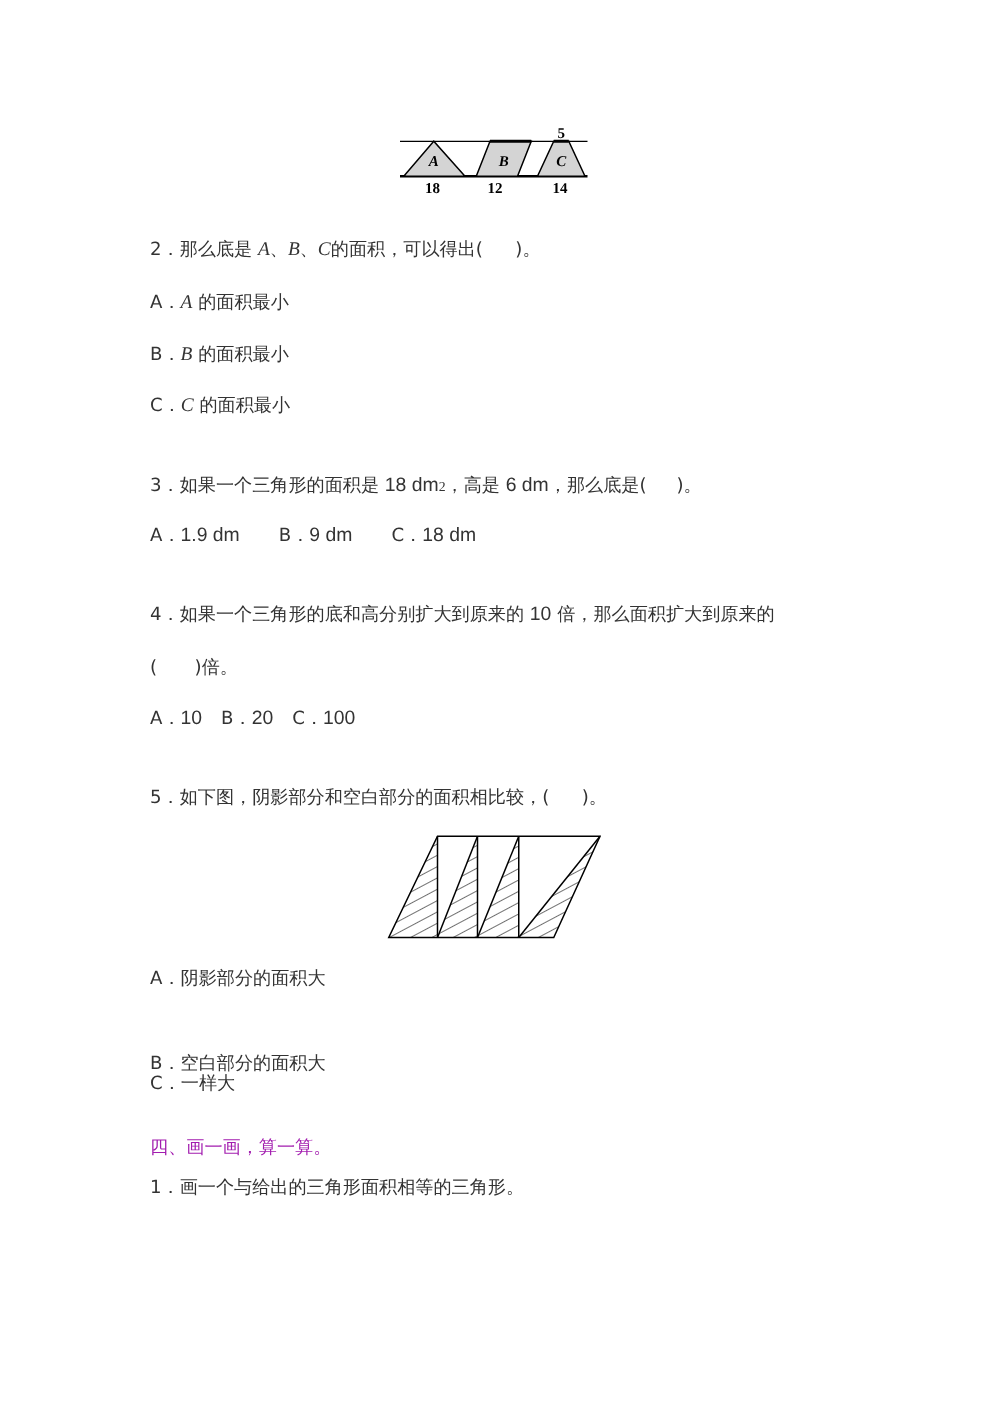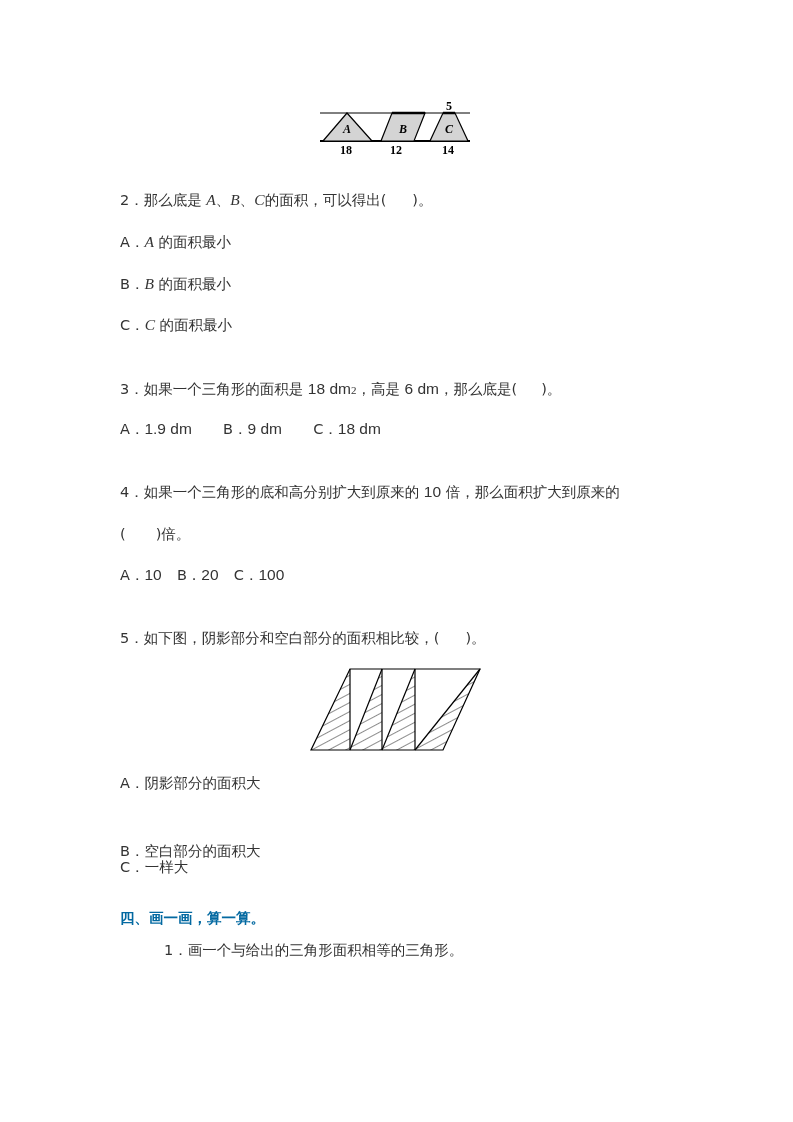--- a/index.html
+++ b/index.html
@@ -2,21 +2,21 @@
 <html><head>
 <meta charset="utf-8">
 <style>
   html, body { margin: 0; padding: 0; background: #ffffff; }
   body { width: 793px; height: 1122px; position: relative; overflow: hidden;
          font-family: "DejaVu Sans", "Liberation Sans", sans-serif; color: #333333; }
   .line { position: absolute; left: 120px; font-size: 14.5px; line-height: 20px; white-space: nowrap; color: #333; }
   .line .it { font-family: "Liberation Serif", "DejaVu Serif", serif; font-style: italic; font-size: 15.5px; }
   .line .num { font-family: Liberation Sans, sans-serif; font-size: 15.5px; }
   .line .sub { font-family: "Liberation Serif", "DejaVu Serif", serif; font-size: 11px; }
-  .heading { font-weight: bold; color: #0369a1; }
+  .heading { font-weight: normal; color: #a21caf; }
   .gap { display: inline-block; }
   svg.fig { position: absolute; }
 </style>
 </head>
 <body>
 
 <svg class="fig" style="left:310px; top:95px;" width="170" height="65" viewBox="310 95 170 65">
   <line x1="320" y1="113" x2="470" y2="113" stroke="#000" stroke-width="1"></line>
   <line x1="320" y1="141" x2="470" y2="141" stroke="#000" stroke-width="2"></line>
   <polygon points="347,113 323,141 372,141" fill="#d4d4d4" stroke="#000" stroke-width="1.2"></polygon>
@@ -110,15 +110,15 @@
   <span>A．</span><span>阴影部分的面积大</span>
 </div>
 <div class="line" style="top:815px;margin-top:26px;">
   <span>B．</span><span>空白部分的面积大</span>
 </div>
 <div class="line" style="top:857px;">
   <span>C．</span><span>一样大</span>
 </div>
 
 <div class="line heading" style="top:908px;">四、画一画，算一算。</div>
-<div class="line" style="top:940px;margin-left:44px;">
+<div class="line" style="top:940px;">
   <span>1．</span><span>画一个与给出的三角形面积相等的三角形。</span>
 </div>
 
 </body></html>

